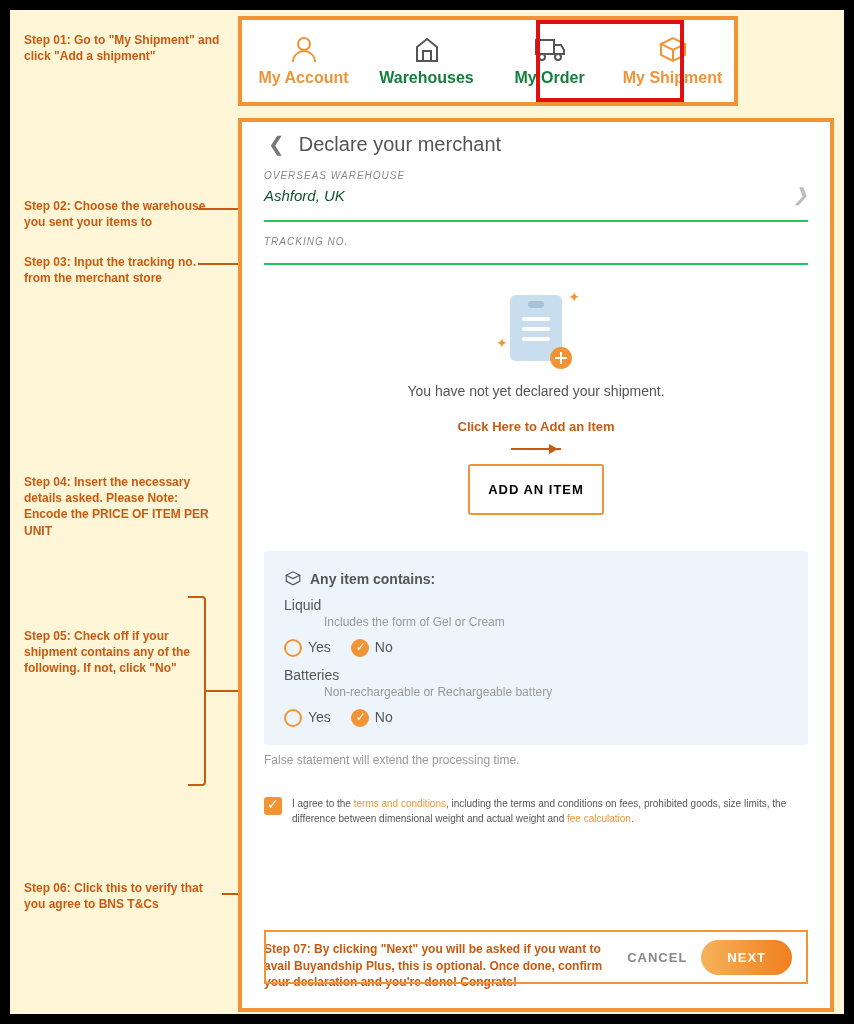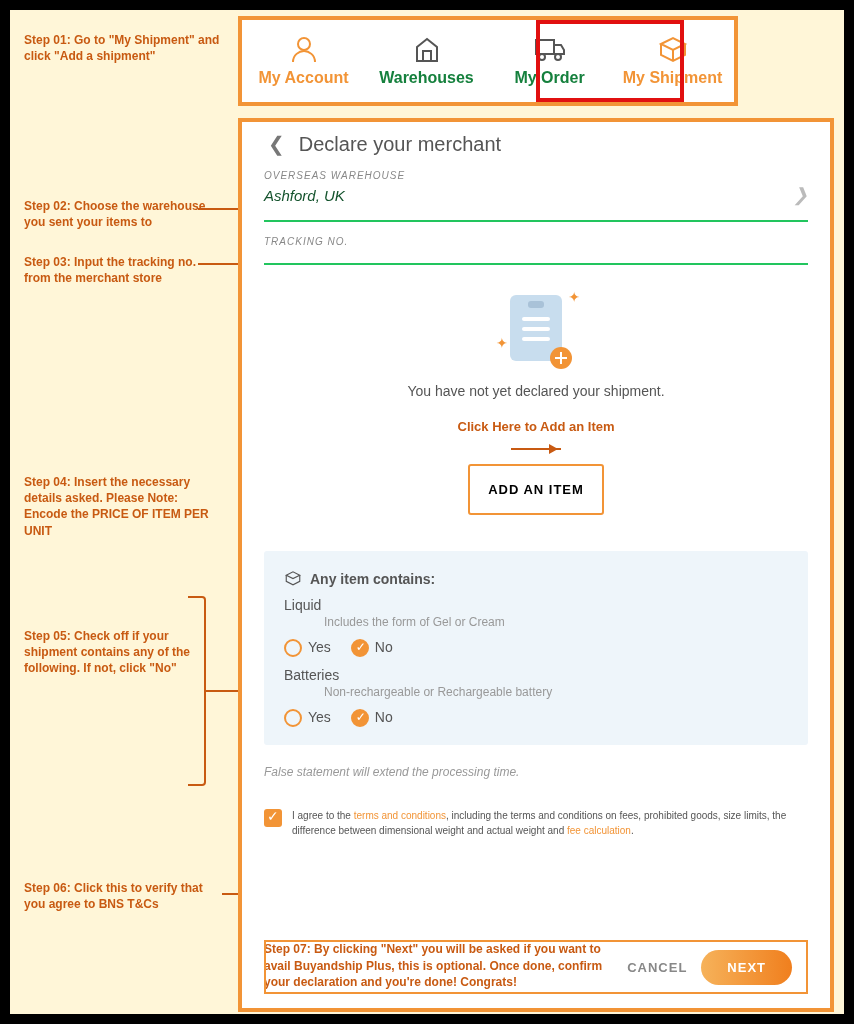--- a/index.html
+++ b/index.html
@@ -129,28 +129,28 @@
   }
   .card-title{display:flex;align-items:flex-end;gap:8px;font-weight:600;}
   .question{margin-top:10px;}
   .qlabel{color:#555;}
   .qdesc{color:#999;font-size:12px;margin-top:2px;margin-left:40px;}
   .radio-row{display:flex;gap:20px;margin-top:10px;}
   .radio{display:flex;gap:6px;font-size:14px;}
   .rc{width:18px;height:18px;border:2px solid #f29436;border-radius:50%;display:inline-block;position:relative;}
   .rc.checked{background:#f29436;}
   .rc.checked::after{content:"✓";position:absolute;color:#fff;font-size:12px;left:3px;top:-1px;}
-  .note{color:#999;font-size:12px;margin-top:20px;font-style:italic;}
+  .note{color:#999;font-size:12px;margin-top:8px;}
   .agree{display:flex;gap:10px;margin-top:30px;align-items:flex-start;}
   .cb{width:18px;height:18px;background:#f29436;border-radius:3px;flex-shrink:0;position:relative;}
   .cb::after{content:"✓";color:#fff;font-size:14px;position:absolute;left:3px;top:-1px;}
   .agree-text{font-size:10px;color:#555;line-height:1.45;}
   .link{color:#f29436;}
   .footer{
-    position:absolute;left:22px;right:22px;bottom:14px;height:54px;
+    position:absolute;left:22px;right:22px;bottom:24px;height:54px;
     border:2px solid #f29436;display:flex;align-items:center;justify-content:flex-end;gap:14px;padding:0 14px;
   }
   .cancel{color:#888;font-size:13px;font-weight:700;letter-spacing:1px;}
   .next{
     background:linear-gradient(90deg,#f6b25a,#f07f1e);
     color:#fff;font-weight:700;letter-spacing:1px;font-size:13px;
     padding:10px 26px;border-radius:22px;border:none;
   }
   .step7{
     position:absolute;left:22px;bottom:18px;width:350px;

